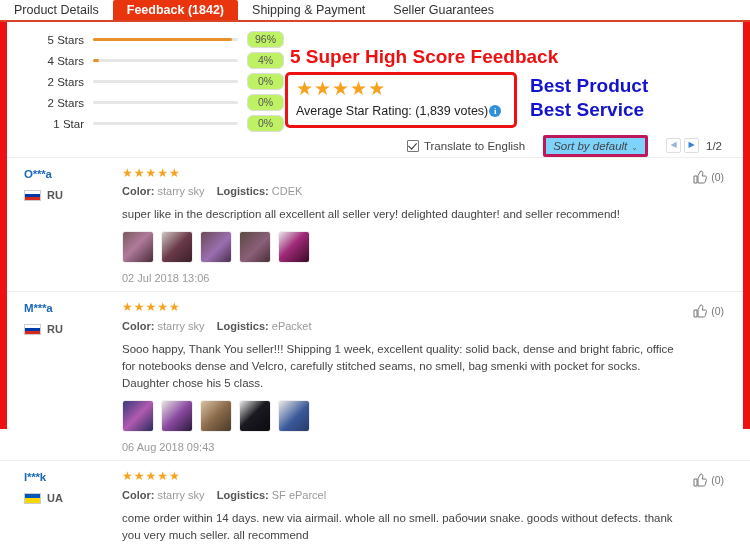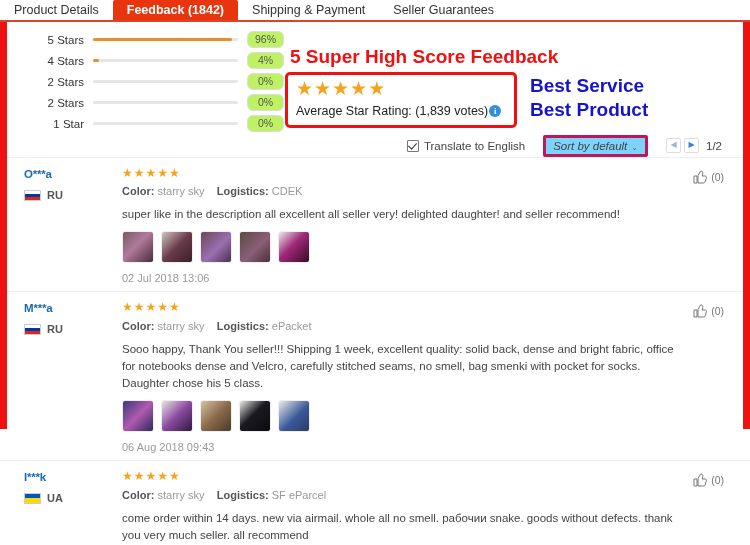--- a/index.html
+++ b/index.html
@@ -200,22 +200,22 @@
 
     <div class="ann-box">
       <div class="ann-stars">★★★★★</div>
       <div class="ann-avg">
         <span>Average Star Rating:</span>
         <span style="margin-left:0">(1,839 votes)</span><span class="info-dot">i</span>
       </div>
     </div>
 
     <div class="ann-best">
+      <div>Best Product</div>
       <div>Best Service</div>
-      <div>Best Product</div>
     </div>
   </div>
 
   <div class="toolbar">
     <div class="tl-item">
       <span class="chk"></span>
       <span>Translate to English</span>
     </div>
     <div class="tl-item">
       <div class="sortsel">

